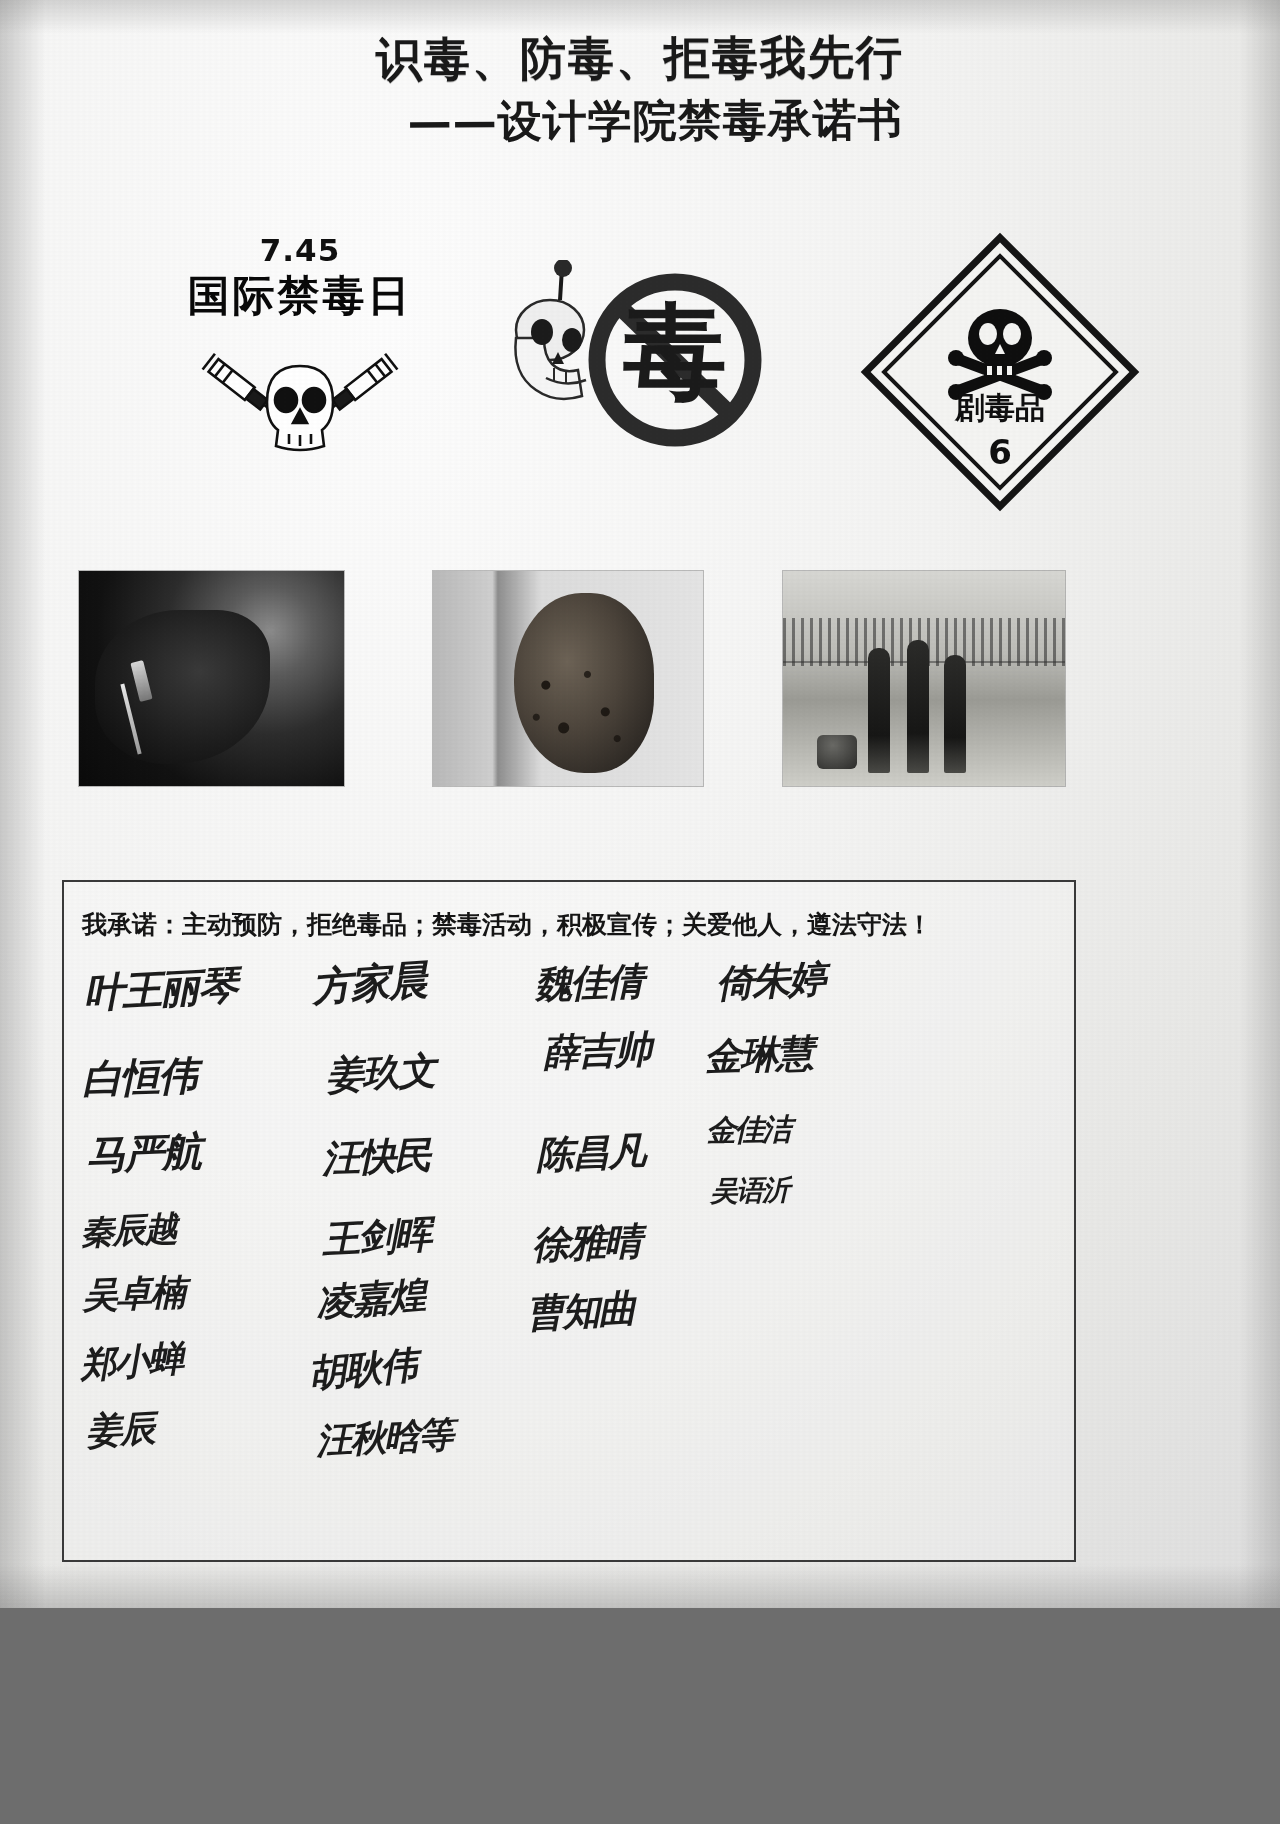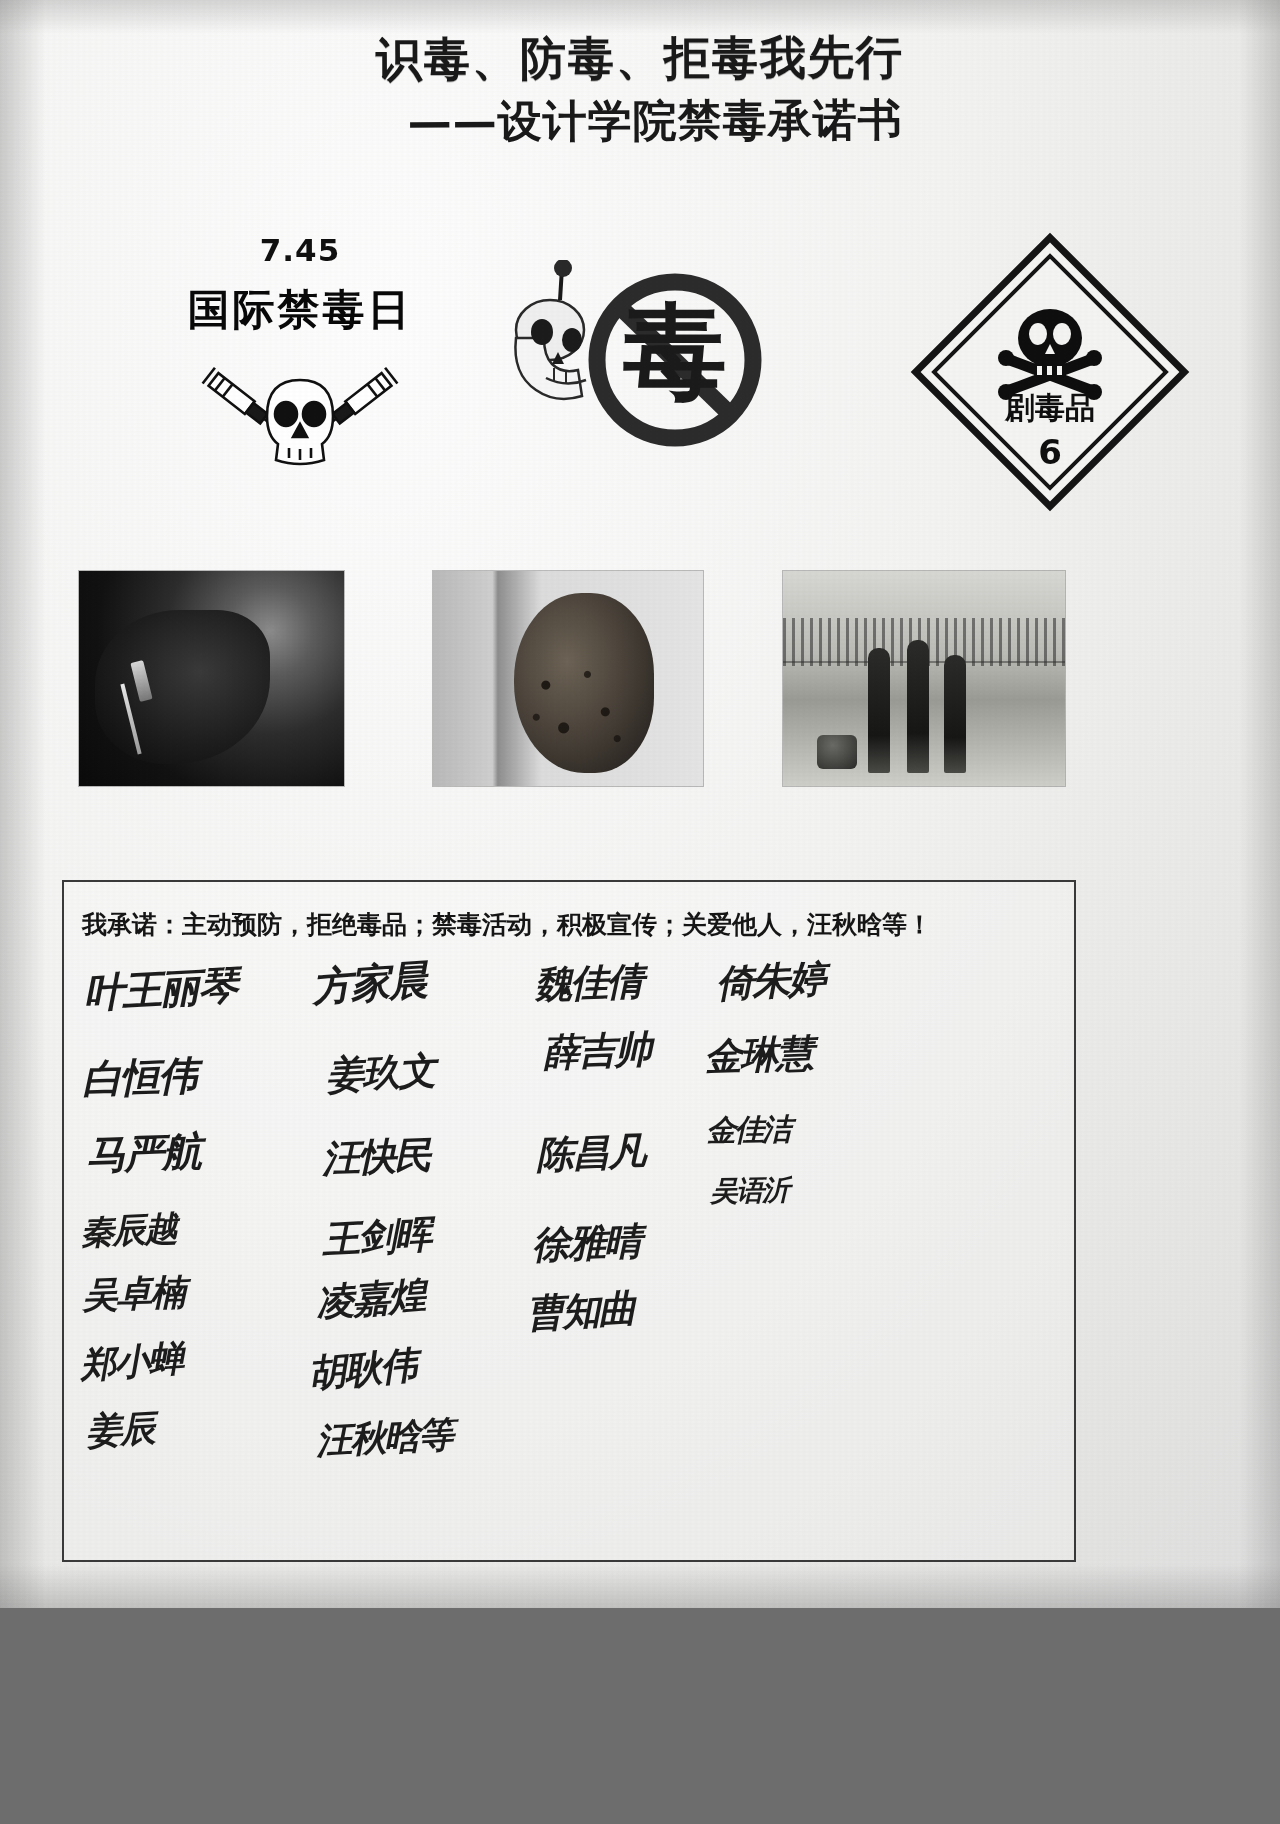--- a/index.html
+++ b/index.html
@@ -89,26 +89,26 @@
     font-size: 31px;
     color: #111;
     letter-spacing: 1px;
   }
   .logo-a .cn {
     font-family: "DejaVu Sans", sans-serif;
     font-weight: bold;
     font-size: 42px;
     color: #090909;
     letter-spacing: 3px;
-    margin-top: 14px;
+    margin-top: 0;
   }
   .skull-syringes { margin-top: 6px; }
 
   .logo-b { left: 390px; top: 28px; width: 400px; }
-  .logo-c { left: 820px; top: -10px; width: 340px; text-align: center;}
+  .logo-c { left: 790px; top: -10px; width: 340px; text-align: left;}
 
   
   .photo-row {
     position: absolute;
     top: 570px;
     left: 0;
     width: 1280px;
     height: 225px;
   }
   .photo {
@@ -372,21 +372,21 @@
         <div class="horizon"></div>
         <div class="barrel"></div>
         <div class="fig f1"></div>
         <div class="fig f2"></div>
         <div class="fig f3"></div>
       </div>
     </div>
   </div>
 
   <div class="pledge-box">
-    <div class="pledge-text">我承诺：主动预防，拒绝毒品；禁毒活动，积极宣传；关爱他人，汪秋晗等！</div>
+    <div class="pledge-text">我承诺：主动预防，拒绝毒品；禁毒活动，积极宣传；关爱他人，遵法守法！</div>
 
     <div class="sig-layer">
 
       <span class="sig" style="left:20px;  top:80px;  font-size:40px; transform:rotate(-3deg);">叶王丽琴</span>
       <span class="sig" style="left:18px;  top:168px; font-size:40px; transform:rotate(-2deg);">白恒伟</span>
       <span class="sig" style="left:22px;  top:244px; font-size:40px; transform:rotate(-2deg);">马严航</span>
       <span class="sig" style="left:16px;  top:326px; font-size:34px; transform:rotate(-3deg);">秦辰越</span>
       <span class="sig" style="left:18px;  top:388px; font-size:36px; transform:rotate(-2deg);">吴卓楠</span>
       <span class="sig" style="left:16px;  top:456px; font-size:36px; transform:rotate(-4deg);">郑小蝉</span>
       <span class="sig" style="left:22px;  top:524px; font-size:36px; transform:rotate(-3deg);">姜辰</span>

